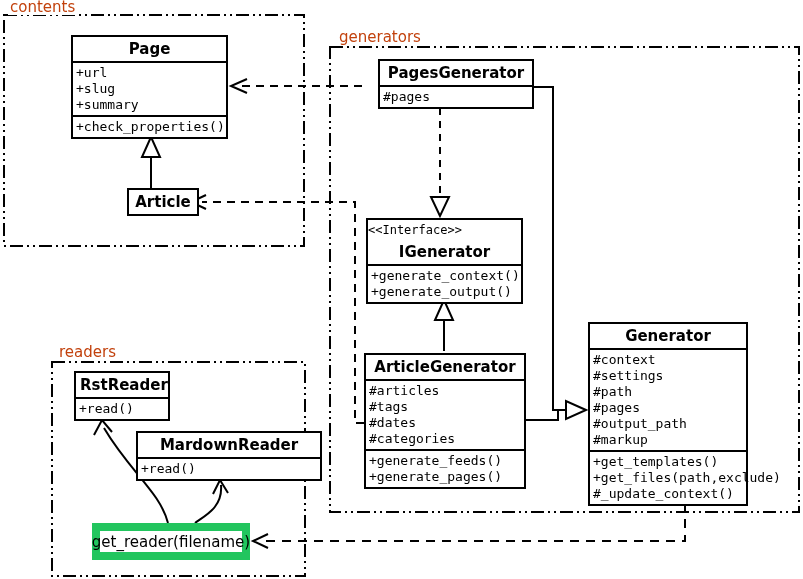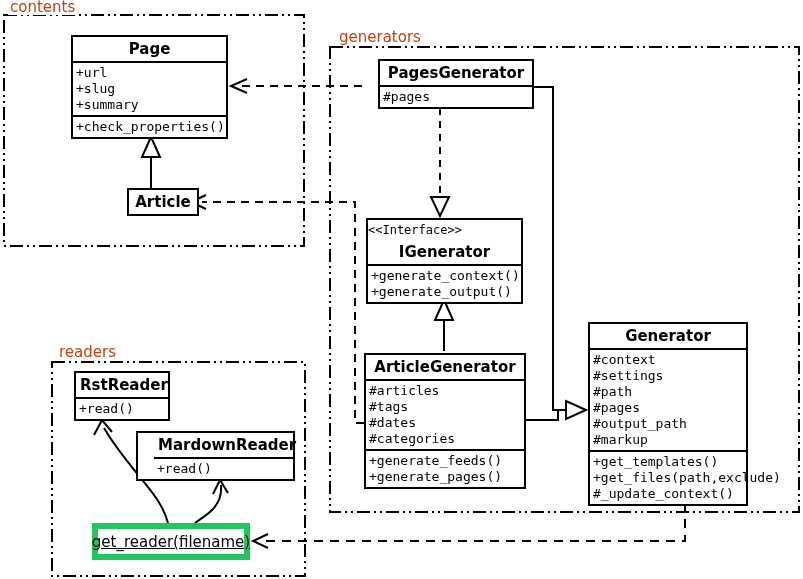--- a/index.html
+++ b/index.html
@@ -22,23 +22,23 @@
   .cls .stereotype{
     font:12px "DejaVu Sans Mono", monospace;line-height:14px;
     padding-top:3px;white-space:nowrap;
   }
   .cls .stereotype + .title{padding-top:0;margin-top:6px;}
   .compartment{border-top:2px solid #000;padding:2px 3px;}
   .member{
     font:13px "DejaVu Sans Mono", monospace;line-height:16px;white-space:pre;
   }
   .plainbox{
-    position:absolute;background:#fff;border:6px solid #22c55e;box-sizing:border-box;
+    position:absolute;background:#fff;border:8px solid #22c55e;box-sizing:border-box;
     display:flex;align-items:center;justify-content:center;
-    font:15px "DejaVu Sans", sans-serif;white-space:nowrap;text-decoration:underline;
+    font:15px "DejaVu Sans", sans-serif;white-space:nowrap;
   }
 </style>
 </head>
 <body>
 
 <div id="canvas">
 
   <svg id="edges" viewBox="0 0 803 579" xmlns="http://www.w3.org/2000/svg">
 
     <rect x="4" y="15" width="300" height="231" fill="none" stroke="#000" stroke-width="2" stroke-dasharray="13 4 2 4 2 4"></rect>
@@ -161,21 +161,21 @@
     </div>
   </div>
 
   <div class="cls" style="left:74px;top:371px;width:96px;">
     <div class="title">RstReader</div>
     <div class="compartment">
       <div class="member">+read()</div>
     </div>
   </div>
 
-  <div class="cls" style="left:136px;top:431px;width:159px;padding-left:16px;">
+  <div class="cls" style="left:136px;top:431px;width:186px;">
     <div class="title">MardownReader</div>
     <div class="compartment">
       <div class="member">+read()</div>
     </div>
   </div>
 
   <div class="plainbox" style="left:92px;top:523px;width:158px;height:37px;">get_reader(filename)</div>
 
 </div>
 

